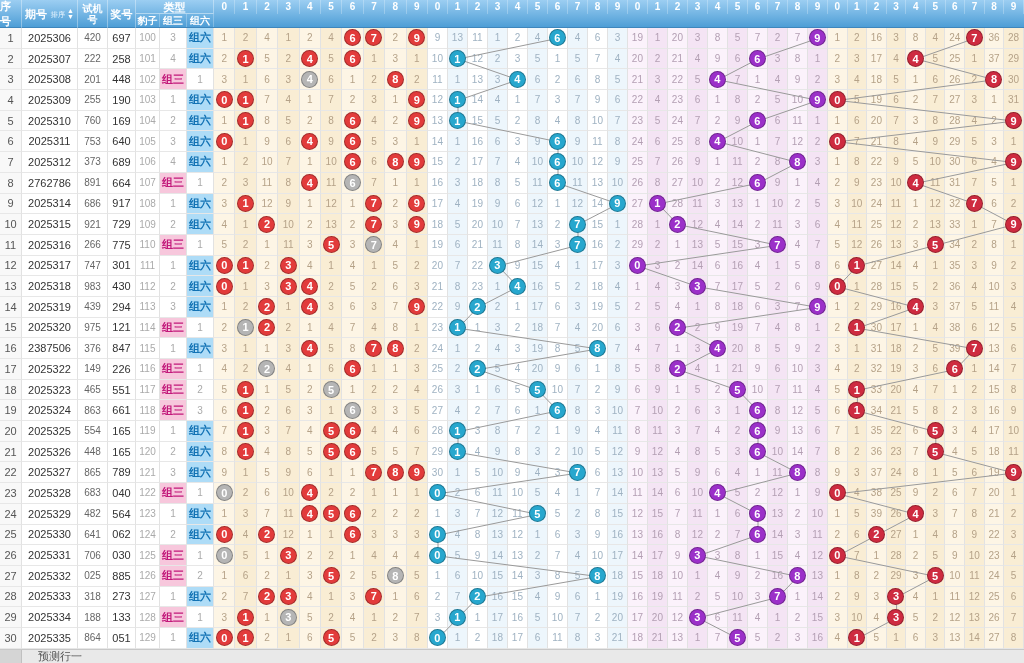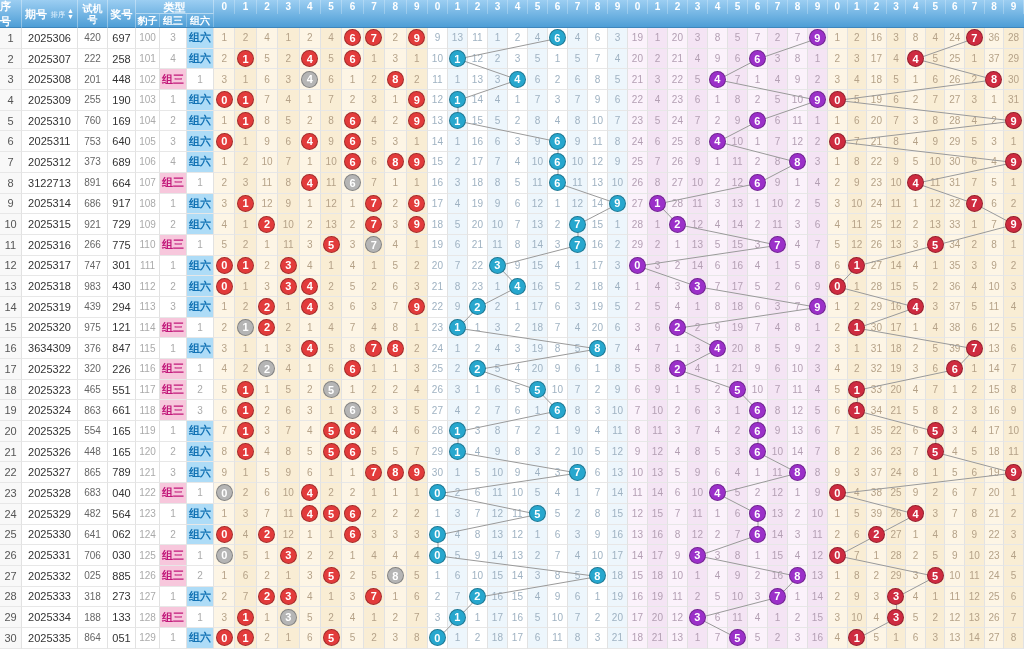--- a/index.html
+++ b/index.html
@@ -564,21 +564,21 @@
         <div class="cell num d-ge alt" style="width: 19.6px;">10</div>
         <div class="cell num d-ge" style="width: 19.6px;">30</div>
         <div class="cell num d-ge alt" style="width: 19.6px;">6</div>
         <div class="cell num d-ge" style="width: 19.6px;">4</div>
         <div class="cell num d-ge alt" style="width: 19.6px;">
           <span class="ball ball-units">9</span>
         </div>
       </div>
       <div class="row">
         <div class="cell c-seq">8</div>
-        <div class="cell c-period">3122713</div>
+        <div class="cell c-period">2762786</div>
         <div class="cell c-test">891</div>
         <div class="cell c-prize">664</div>
         <div class="cell c-leo">107</div>
         <div class="cell c-g3 badge-g3">组三</div>
         <div class="cell c-g6">1</div>
         <div class="cell num d-dist" style="width: 21.4px;">2</div>
         <div class="cell num d-dist alt" style="width: 21.4px;">3</div>
         <div class="cell num d-dist" style="width: 21.4px;">11</div>
         <div class="cell num d-dist alt" style="width: 21.4px;">8</div>
         <div class="cell num d-dist" style="width: 21.4px;">
@@ -1046,21 +1046,21 @@
         <div class="cell num d-ge alt" style="width: 19.6px;">17</div>
         <div class="cell num d-ge" style="width: 19.6px;">1</div>
         <div class="cell num d-ge alt" style="width: 19.6px;">4</div>
         <div class="cell num d-ge" style="width: 19.6px;">38</div>
         <div class="cell num d-ge alt" style="width: 19.6px;">6</div>
         <div class="cell num d-ge" style="width: 19.6px;">12</div>
         <div class="cell num d-ge alt" style="width: 19.6px;">5</div>
       </div>
       <div class="row">
         <div class="cell c-seq">16</div>
-        <div class="cell c-period">3634309</div>
+        <div class="cell c-period">2387506</div>
         <div class="cell c-test">376</div>
         <div class="cell c-prize">847</div>
         <div class="cell c-leo">115</div>
         <div class="cell c-g3">1</div>
         <div class="cell c-g6 badge-g6">组六</div>
         <div class="cell num d-dist" style="width: 21.4px;">3</div>
         <div class="cell num d-dist alt" style="width: 21.4px;">1</div>
         <div class="cell num d-dist" style="width: 21.4px;">1</div>
         <div class="cell num d-dist alt" style="width: 21.4px;">3</div>
         <div class="cell num d-dist" style="width: 21.4px;">
@@ -1108,21 +1108,21 @@
         <div class="cell num d-ge" style="width: 19.6px;">39</div>
         <div class="cell num d-ge alt" style="width: 19.6px;">
           <span class="ball ball-units">7</span>
         </div>
         <div class="cell num d-ge" style="width: 19.6px;">13</div>
         <div class="cell num d-ge alt" style="width: 19.6px;">6</div>
       </div>
       <div class="row">
         <div class="cell c-seq">17</div>
         <div class="cell c-period">2025322</div>
-        <div class="cell c-test">320</div>
+        <div class="cell c-test">149</div>
         <div class="cell c-prize">226</div>
         <div class="cell c-leo">116</div>
         <div class="cell c-g3 badge-g3">组三</div>
         <div class="cell c-g6">1</div>
         <div class="cell num d-dist" style="width: 21.4px;">4</div>
         <div class="cell num d-dist alt" style="width: 21.4px;">2</div>
         <div class="cell num d-dist" style="width: 21.4px;">
           <span class="ball ball-gray">2</span>
         </div>
         <div class="cell num d-dist alt" style="width: 21.4px;">4</div>
@@ -1956,14 +1956,18 @@
         <polyline points="130.0,10.3 30.0,31.0 90.0,51.8 30.0,72.4 30.0,93.1 130.0,113.8 130.0,134.5 130.0,155.3 190.0,175.9 150.0,196.6 150.0,217.3 70.0,238.0 90.0,258.8 50.0,279.4 30.0,300.2 170.0,320.9 50.0,341.6 110.0,362.3 130.0,382.9 30.0,403.7 30.0,424.4 150.0,445.1 10.0,465.8 110.0,486.4 10.0,507.1 10.0,527.9 170.0,548.5 50.0,569.3 30.0,590.0 10.0,610.6" fill="none" stroke="#9a9a9a" stroke-width="1"></polyline>
       </svg>
       <svg class="trend-svg" width="200" height="621" style="left: 628px;">
         <polyline points="190.0,10.3 130.0,31.0 90.0,51.8 190.0,72.4 130.0,93.1 90.0,113.8 170.0,134.5 130.0,155.3 30.0,175.9 50.0,196.6 150.0,217.3 10.0,238.0 70.0,258.8 190.0,279.4 50.0,300.2 90.0,320.9 50.0,341.6 110.0,362.3 130.0,382.9 130.0,403.7 130.0,424.4 170.0,445.1 90.0,465.8 130.0,486.4 130.0,507.1 70.0,527.9 170.0,548.5 150.0,569.3 70.0,590.0 110.0,610.6" fill="none" stroke="#9a9a9a" stroke-width="1"></polyline>
       </svg>
       <svg class="trend-svg" width="196" height="621" style="left: 828px;">
         <polyline points="147.0,10.3 88.2,31.0 166.6,51.8 9.8,72.4 186.2,93.1 9.8,113.8 186.2,134.5 88.2,155.3 147.0,175.9 186.2,196.6 107.8,217.3 29.4,238.0 9.8,258.8 88.2,279.4 29.4,300.2 147.0,320.9 127.4,341.6 29.4,362.3 29.4,382.9 107.8,403.7 107.8,424.4 186.2,445.1 9.8,465.8 88.2,486.4 49.0,507.1 9.8,527.9 107.8,548.5 68.6,569.3 68.6,590.0 29.4,610.6" fill="none" stroke="#9a9a9a" stroke-width="1"></polyline>
       </svg>
     </div>
 
+  <div class="ftr">
+    <div class="ftr-corner"></div>
+    <div class="ftr-label">预测行一</div>
+  </div>
 
 </div>
 
 </body></html>

